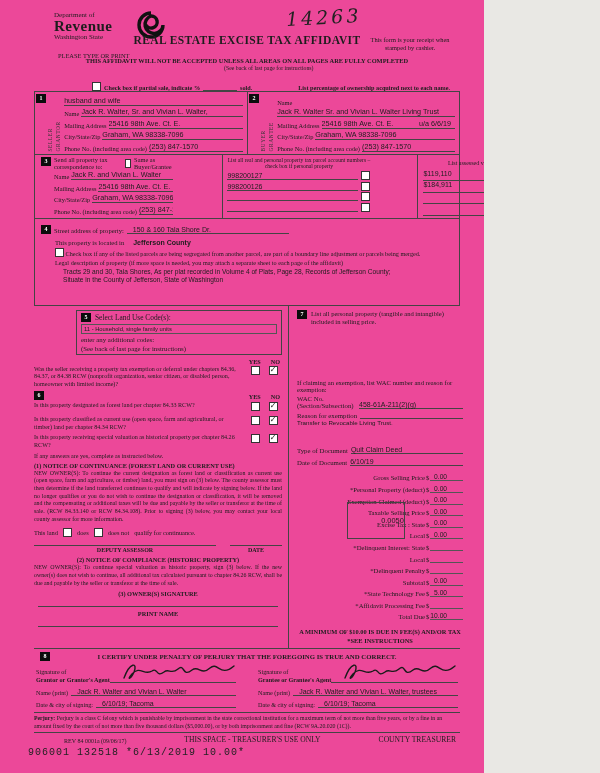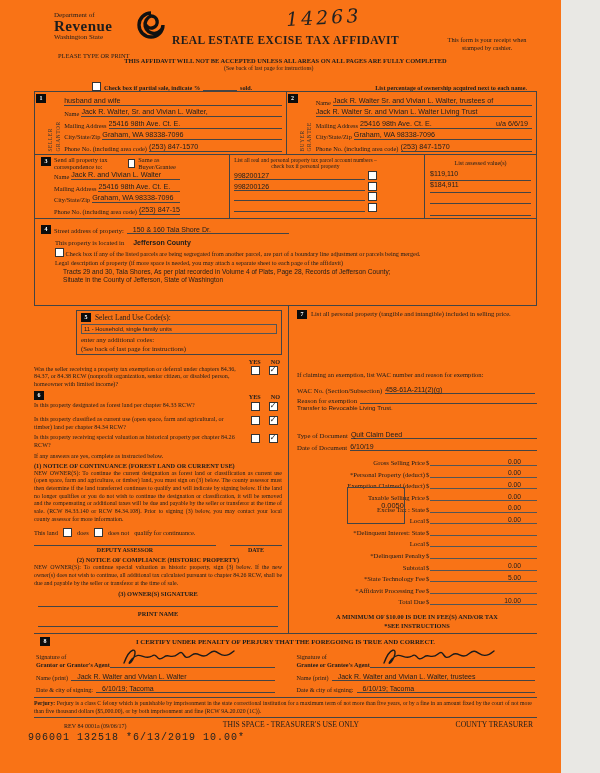--- a/index.html
+++ b/index.html
@@ -1,16 +1,16 @@
 <!DOCTYPE html>
 <html><head>
 <meta charset="utf-8">
 <style>
   html,body{margin:0;padding:0;background:#e9e8e4;}
-  .page{width:561px;height:773px;background:#f97316;box-sizing:border-box;position:relative;
+  .page{width:484px;height:773px;background:#ec4899;box-sizing:border-box;position:relative;
         font-family:"Liberation Serif",serif;color:#1d1d1d;overflow:hidden;
         padding:6px 24px 0 34px;}
   .bold{font-weight:bold;}
   
   .hdr{position:relative;height:74px;}
   .logo{position:absolute;left:20px;top:6px;line-height:1;}
   .logo .l1{font-size:7px;}
   .logo .l2{font-size:15px;font-weight:bold;letter-spacing:0.5px;}
   .logo .l3{font-size:7px;}
   .logo svg{position:absolute;left:82px;top:-2px;}
@@ -181,21 +181,20 @@
     </div>
     <div class="party">
       <span class="badge">2</span>
       <span class="vertcol">
         <span class="vert">BUYER</span>
         <span class="vert">GRANTEE</span>
       </span>
       <div class="fields">
         <div class="frow">
             <span class="flbl">Name</span>
-            <span class="fval">Jack R. Walter Sr. and Vivian L. Walter, trustees of</span>
           </div>
         <div class="frow">
             <span class="fval">Jack R. Walter Sr. and Vivian L. Walter Living Trust</span>
           </div>
         <div class="frow">
             <span class="flbl">Mailing Address</span>
             <span class="fval">25416 98th Ave. Ct. E.</span>
             <span class="ua">u/a 6/6/19</span>
           </div>
         <div class="frow">

